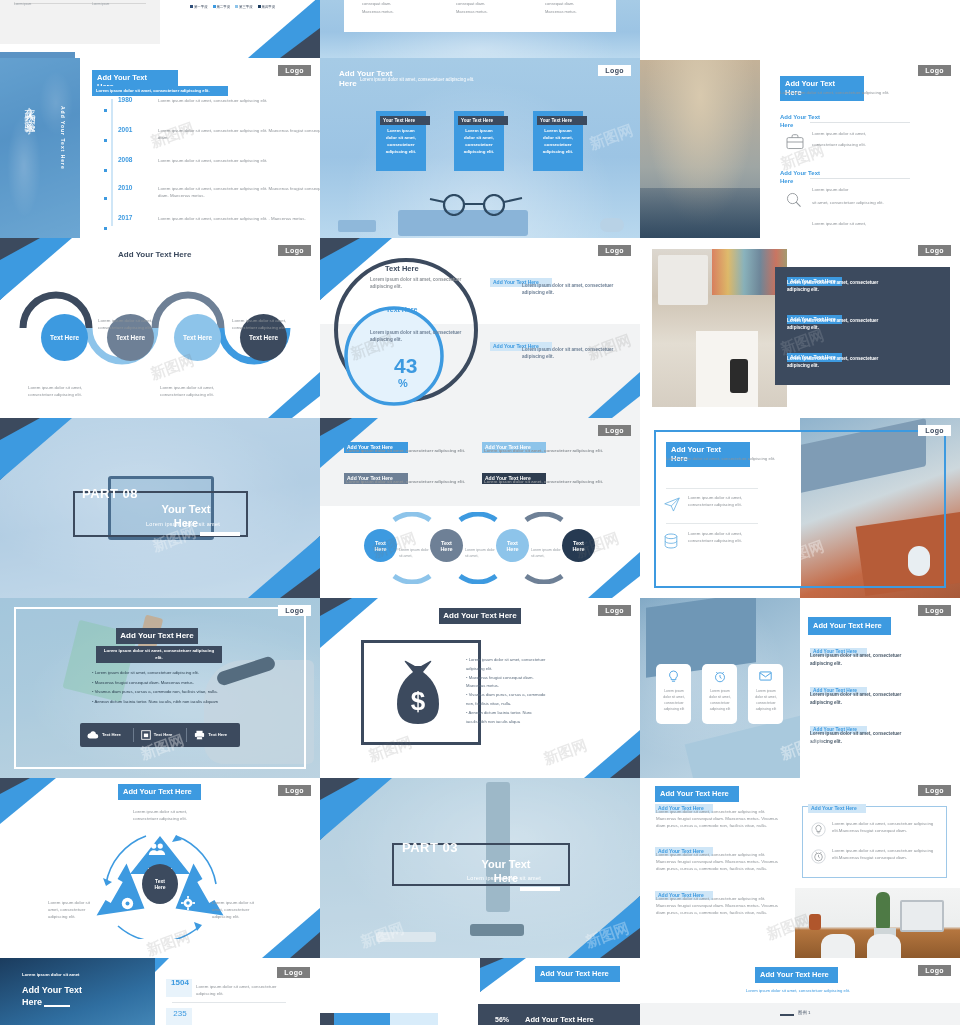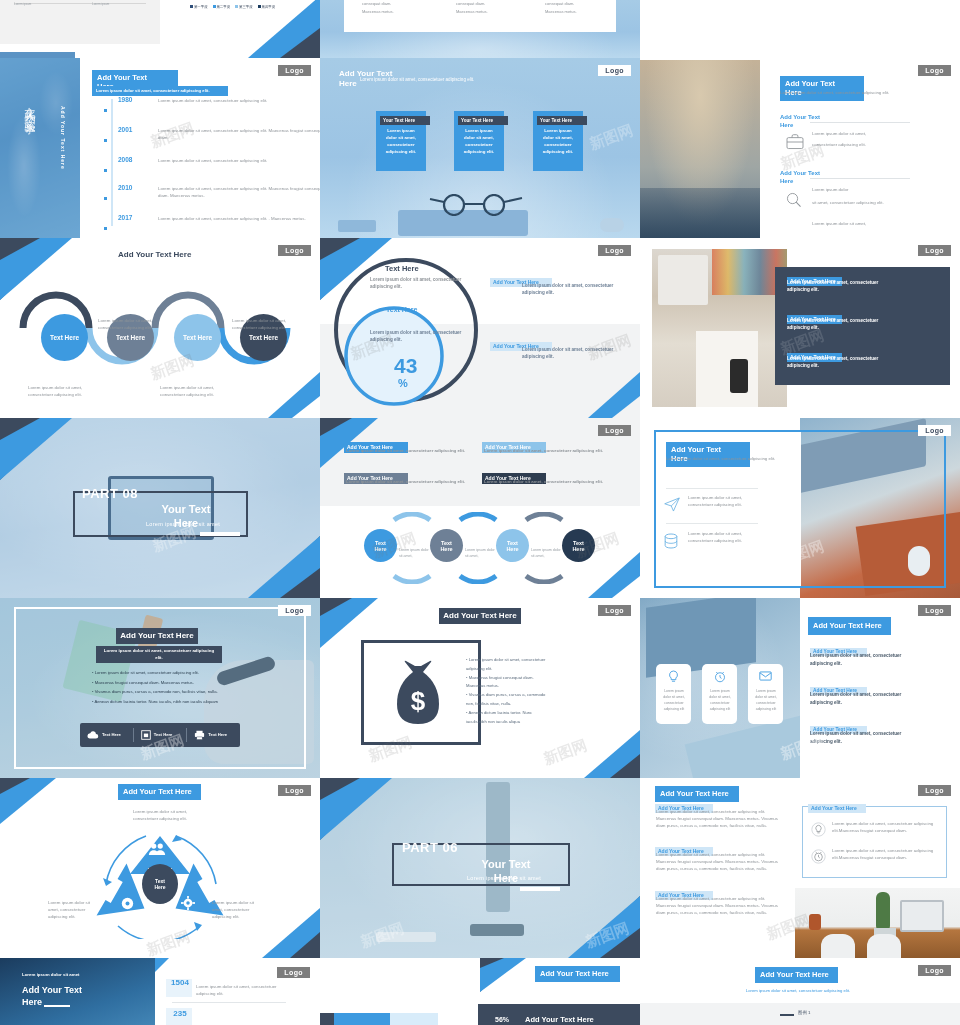--- a/index.html
+++ b/index.html
@@ -635,21 +635,21 @@
       <div class="ph ph-lamp"></div>
       <div class="tint-light" style="background:rgba(160,195,220,.3);"></div>
       <div style="position:absolute;left:166px;top:4px;width:24px;height:130px;background:#9db8c8;border-radius:3px;"></div>
       <div style="position:absolute;left:150px;bottom:22px;width:54px;height:12px;background:#6d8899;border-radius:3px;"></div>
       <div style="position:absolute;left:56px;bottom:16px;width:60px;height:10px;background:#dce7ee;border-radius:2px;"></div>
       <div class="corner-tl"></div>
       <div class="corner-tl-blue"></div>
       <div class="corner-br"></div>
       <div class="corner-br-blue"></div>
       <div style="position:absolute;left:72px;top:65px;width:178px;height:43px;border:2.5px solid #3c4a5e;"></div>
-      <div style="position:absolute;left:82px;top:62px;font-size:13px;font-weight:bold;color:#fff;letter-spacing:.5px;">PART 06</div>
+      <div style="position:absolute;left:82px;top:62px;font-size:13px;font-weight:bold;color:#fff;letter-spacing:.5px;">PART 03</div>
       <div style="position:absolute;left:150px;top:80px;width:72px;font-size:11px;font-weight:bold;color:#fff;line-height:1.25;text-align:center;">Your Text Here</div>
       <div style="position:absolute;left:147px;top:97px;font-size:5.5px;color:#fff;letter-spacing:.3px;">Lorem ipsum dolor sit amet</div>
       <div style="position:absolute;left:200px;top:109px;width:40px;height:4px;background:#fff;"></div>
       <div class="wm" style="left:40px;top:148px;color:rgba(255,255,255,.3);">新图网</div>
       <div class="wm" style="right:10px;top:148px;color:rgba(255,255,255,.3);">新图网</div>
     </div>
   </div>
 
   <div class="slide">
     <div class="slide-inner" style="background:#fff;">
@@ -704,21 +704,21 @@
       <div style="position:absolute;left:22px;top:27px;width:80px;font-size:9px;font-weight:bold;color:#fff;line-height:1.3;">Add Your Text Here</div>
       <div style="position:absolute;left:44px;top:47px;width:26px;height:1.5px;background:#fff;"></div>
       <div style="position:absolute;left:155px;top:0;width:165px;height:67px;background:#fff;"></div>
       <div style="position:absolute;left:155px;top:0;width:14px;height:14px;background:#3d9ae0;clip-path:polygon(0 0,100% 0,0 100%);"></div>
       <div class="logo" style="left:auto;right:10px;top:9px;">Logo</div>
       <div style="position:absolute;left:166px;top:21px;width:26px;height:18px;background:#e8f3fb;"></div>
       <div style="position:absolute;left:168px;top:21px;width:24px;font-size:8px;font-weight:bold;color:#3d9ae0;line-height:1.1;text-align:center;">1504</div>
       <div class="body-txt" style="position:absolute;left:196px;top:26px;width:96px;">Lorem ipsum dolor sit amet, consectetuer adipiscing elit.</div>
       <div style="position:absolute;left:172px;top:44px;width:114px;height:1px;background:#e2e6e9;"></div>
       <div style="position:absolute;left:166px;top:50px;width:26px;height:17px;background:#e8f3fb;"></div>
-      <div style="position:absolute;left:168px;top:51px;width:24px;font-size:8px;font-weight:bold;color:#3d9ae0;text-align:center;">235</div>
+      <div style="position:absolute;left:168px;top:51px;width:24px;font-size:8px;font-weight:normal;color:#3d9ae0;text-align:center;">235</div>
     </div>
   </div>
 
   <div class="slide row-bottom">
     <div class="slide-inner" style="background:#fff;">
       <div class="logo" style="right:38px;top:10px;">Logo</div>
       <div class="corner-tl" style="width:34px;height:34px;left:160px;"></div>
       <div style="position:absolute;left:160px;top:0;width:46px;height:40px;background:#3d9ae0;clip-path:polygon(0 10px,24px 0,46px 0,0 34px);"></div>
       <div class="chip-blue" style="position:absolute;left:215px;top:8px;width:85px;padding:3px 5px;font-size:7.5px;line-height:1.3;">Add Your Text Here</div>
       <div style="position:absolute;left:158px;top:46px;width:162px;height:21px;background:#3c4a5e;"></div>

